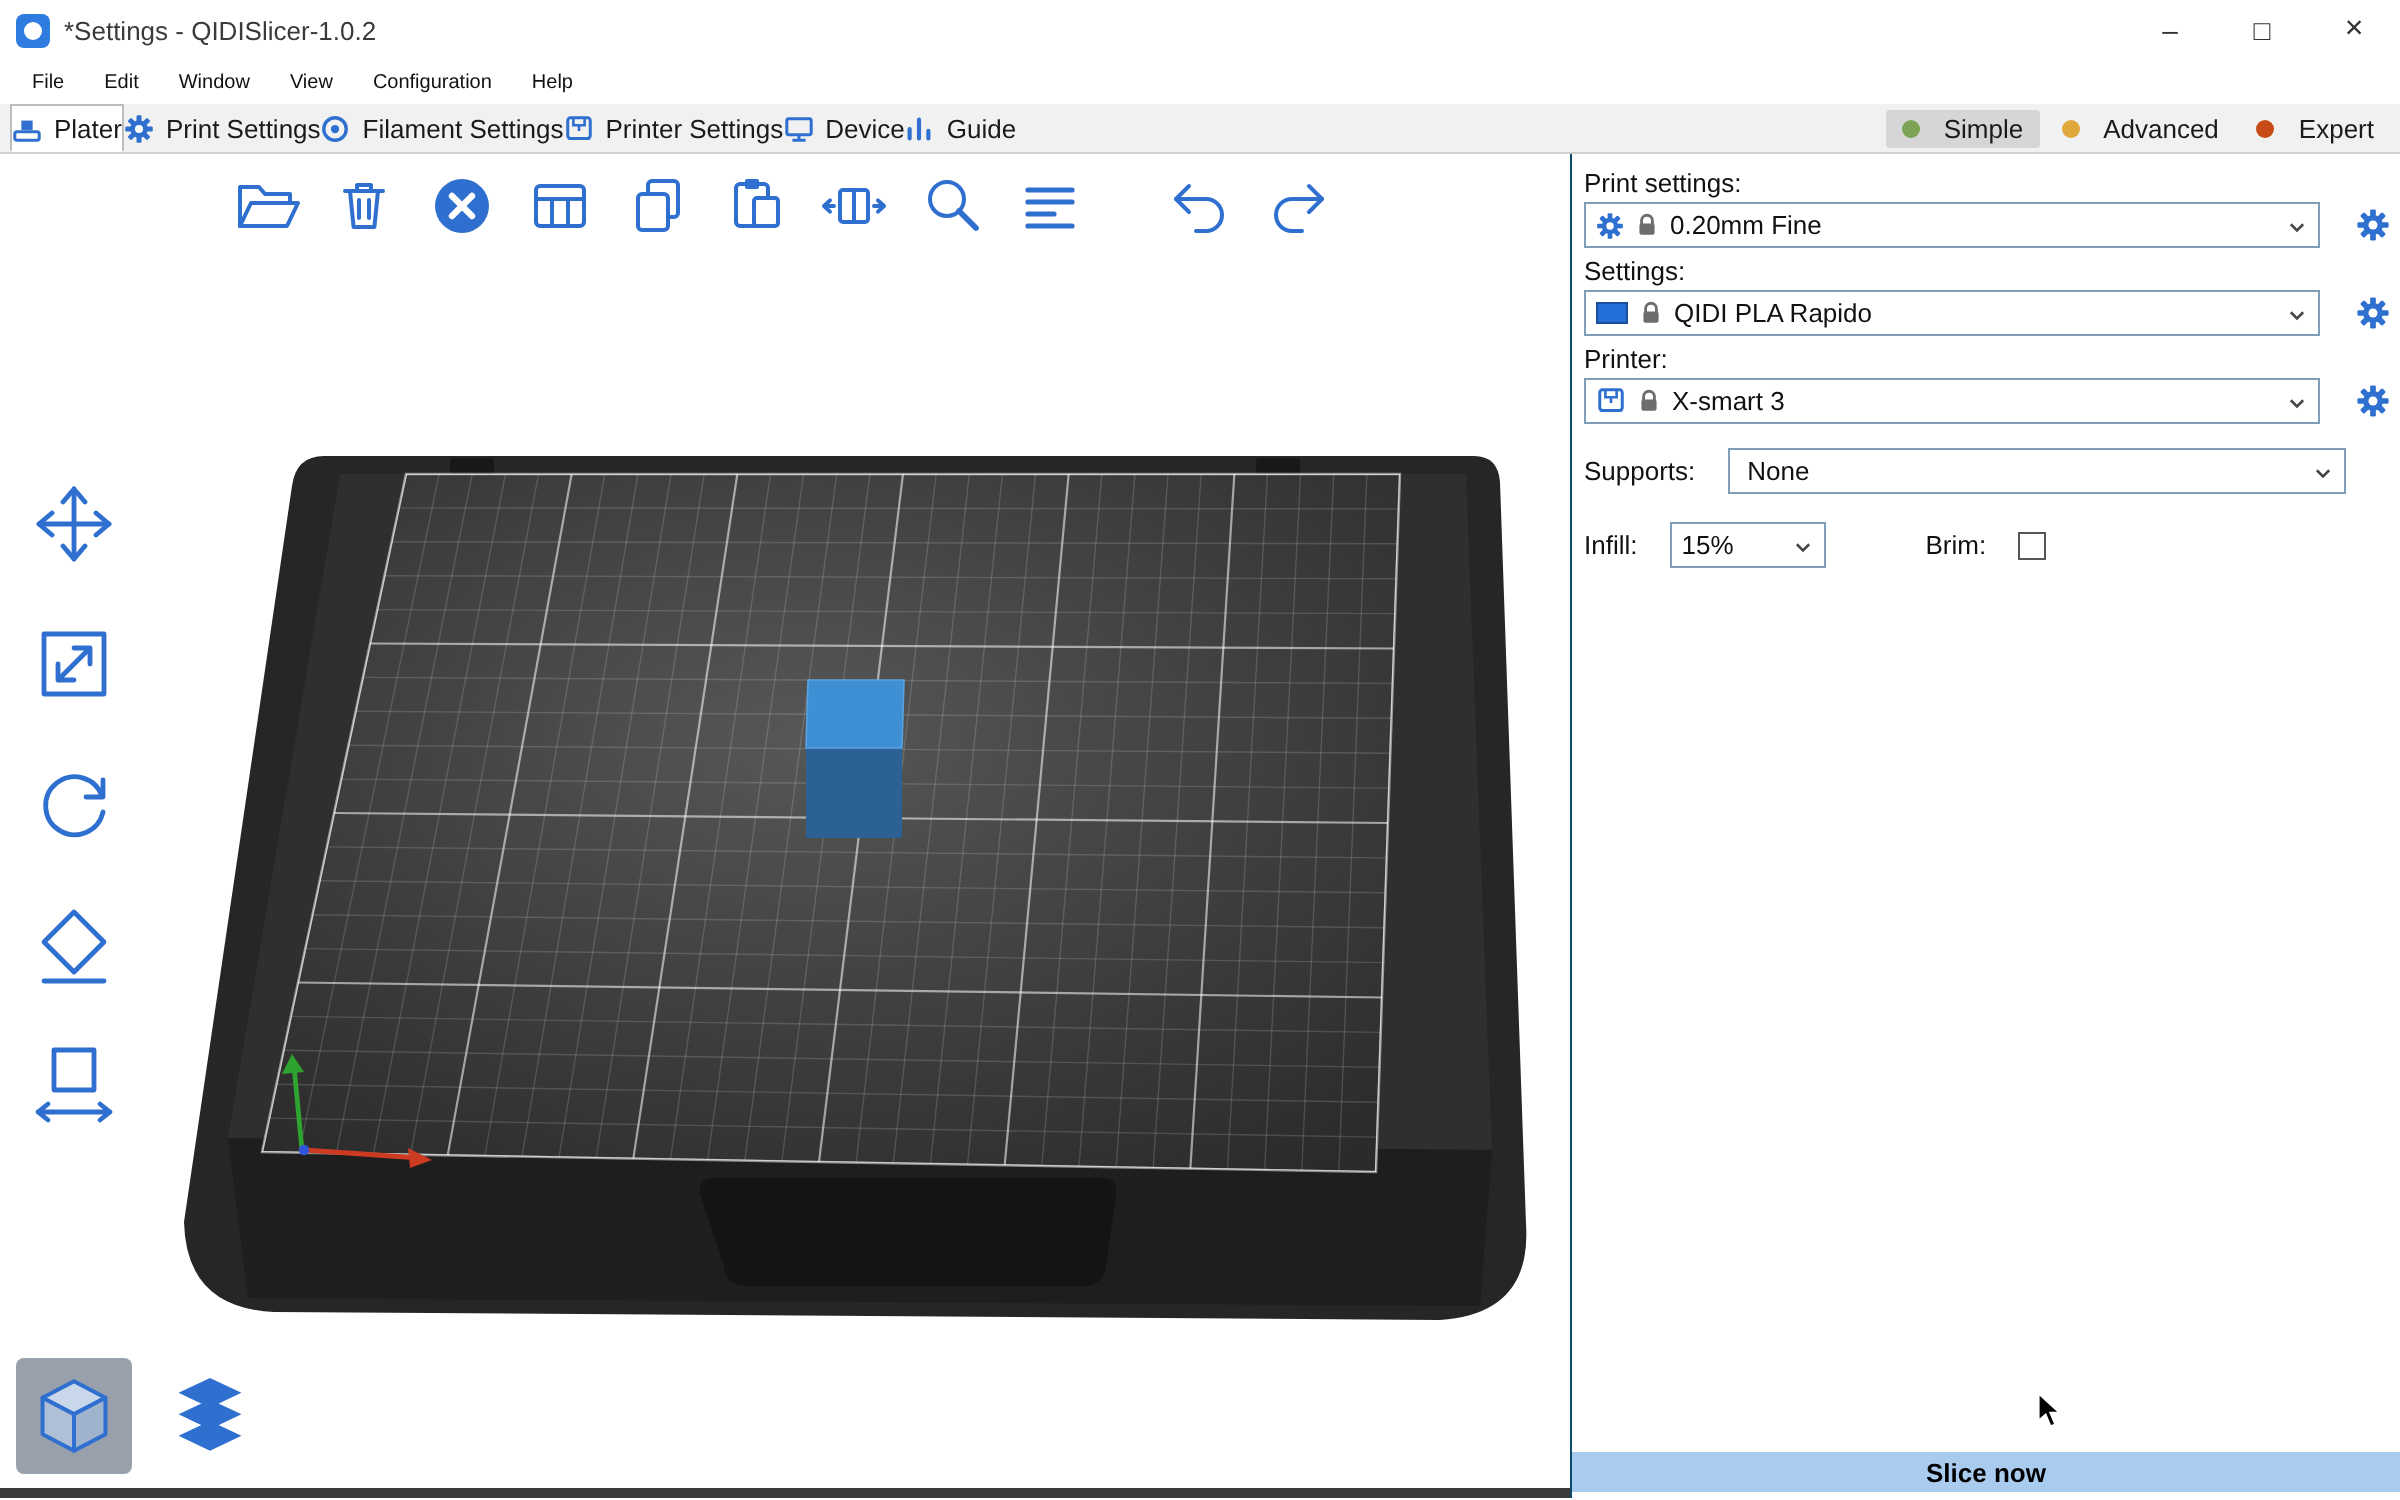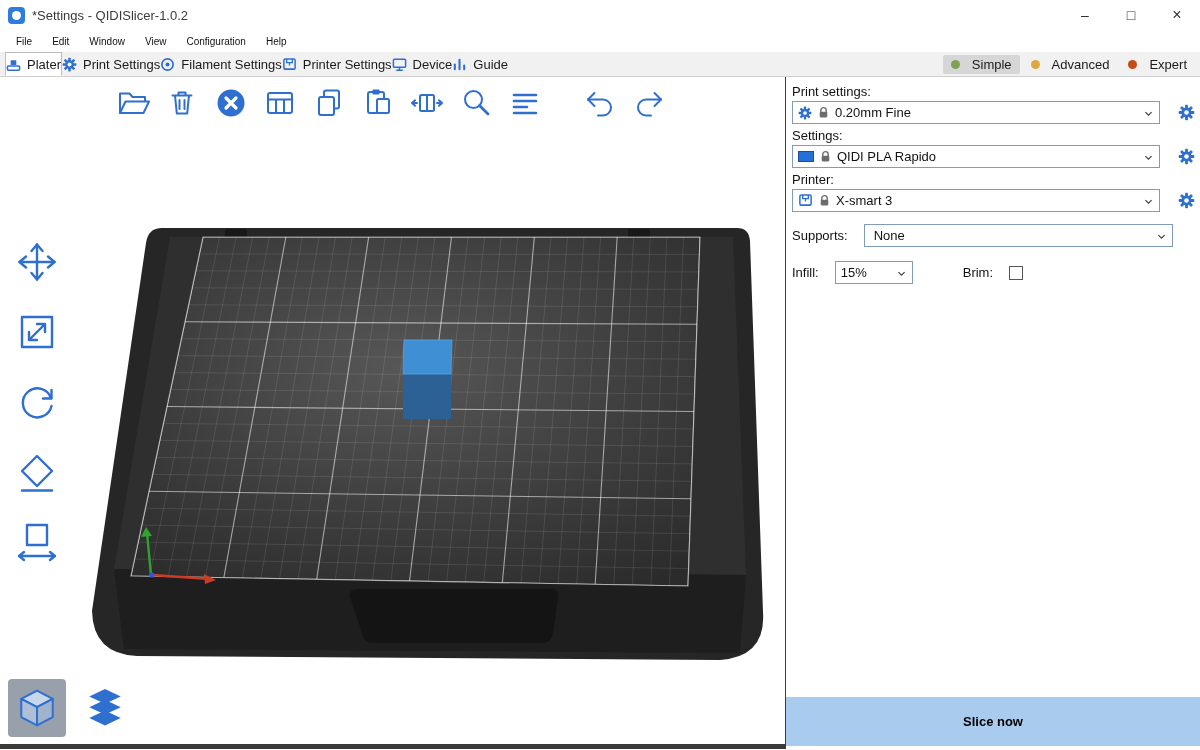--- a/index.html
+++ b/index.html
@@ -51,21 +51,21 @@
   .gearbtn{width:17px;height:17px;color:#2f6fd0;flex:none}
   .lock{width:13px;height:13px;color:#6d6d6d;flex:none}
   .cicon{width:15px;height:15px;color:#2f6fd0;flex:none;display:flex}
   .swatch{width:16px;height:11px;background:#2470d8;border:1px solid #1b4e9b;flex:none}
   .row2{display:flex;align-items:center;gap:16px}
   .mt12{margin-top:12px}.mt14{margin-top:14px}
   .align-pad{margin-right:22px}
   .combo.small{flex:none;width:78px}
   .brim-label{margin-left:34px}
   .cb{width:14px;height:14px;border:1px solid #555;background:#fff;flex:none}
-  .slice-btn{position:absolute;left:0;right:0;bottom:3px;height:49px;background:#a9cbee;display:flex;align-items:center;justify-content:center;font-weight:bold;font-size:13px;color:#000}
+  .slice-btn{position:absolute;left:0;right:0;bottom:3px;height:20px;background:#a9cbee;display:flex;align-items:center;justify-content:center;font-weight:bold;font-size:13px;color:#000}
   .cursor{position:absolute;left:232px;top:618px;width:14px;height:21px}
   .hidden-defs{position:absolute;width:0;height:0;overflow:hidden}
   .ic{width:100%;height:100%;fill:currentColor}
 </style>
 </head>
 <body>
 
 <svg class="hidden-defs" aria-hidden="true">
     <defs>
   <symbol id="i-gear" viewBox="0 0 24 24">

